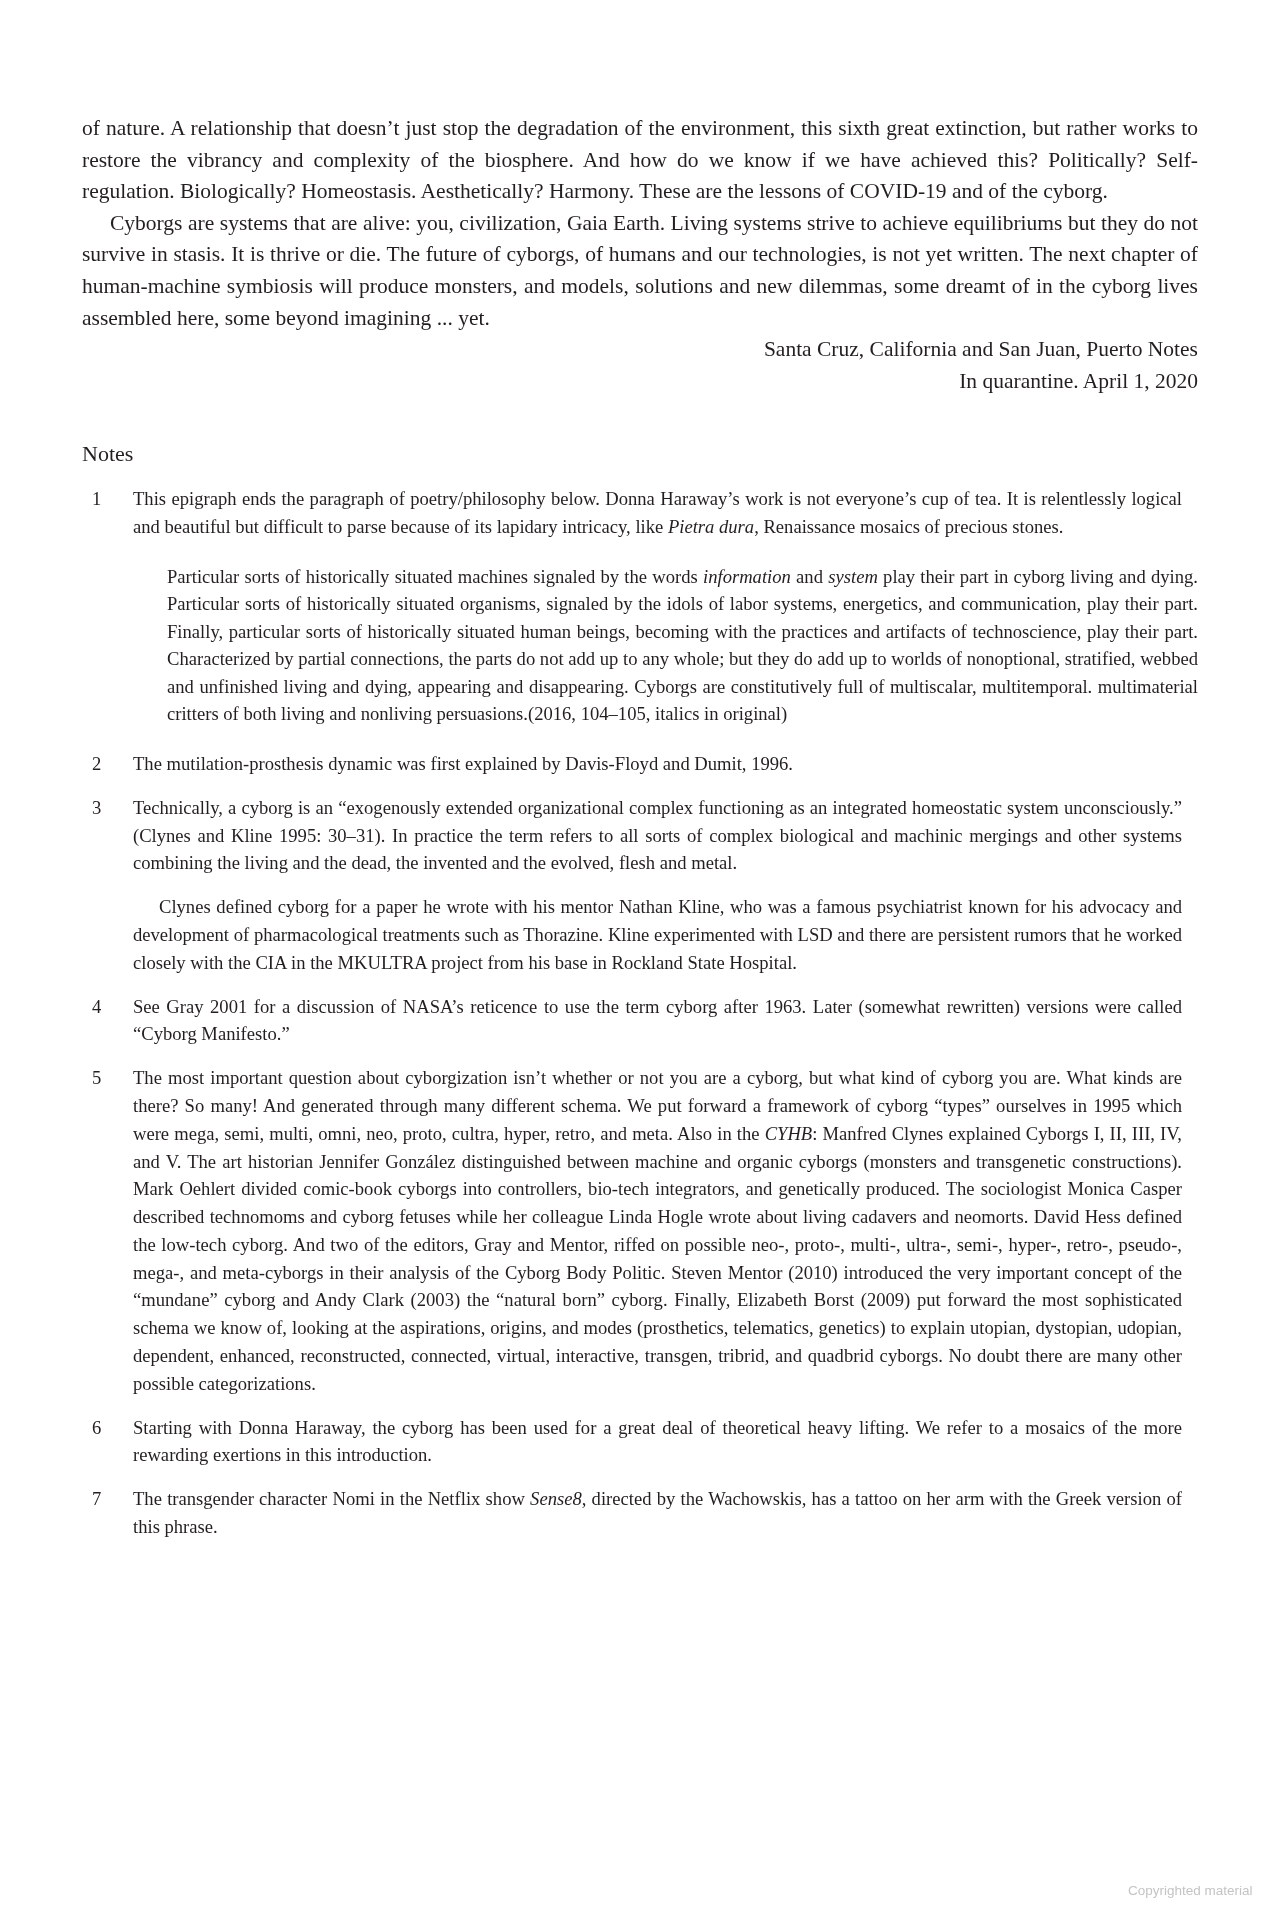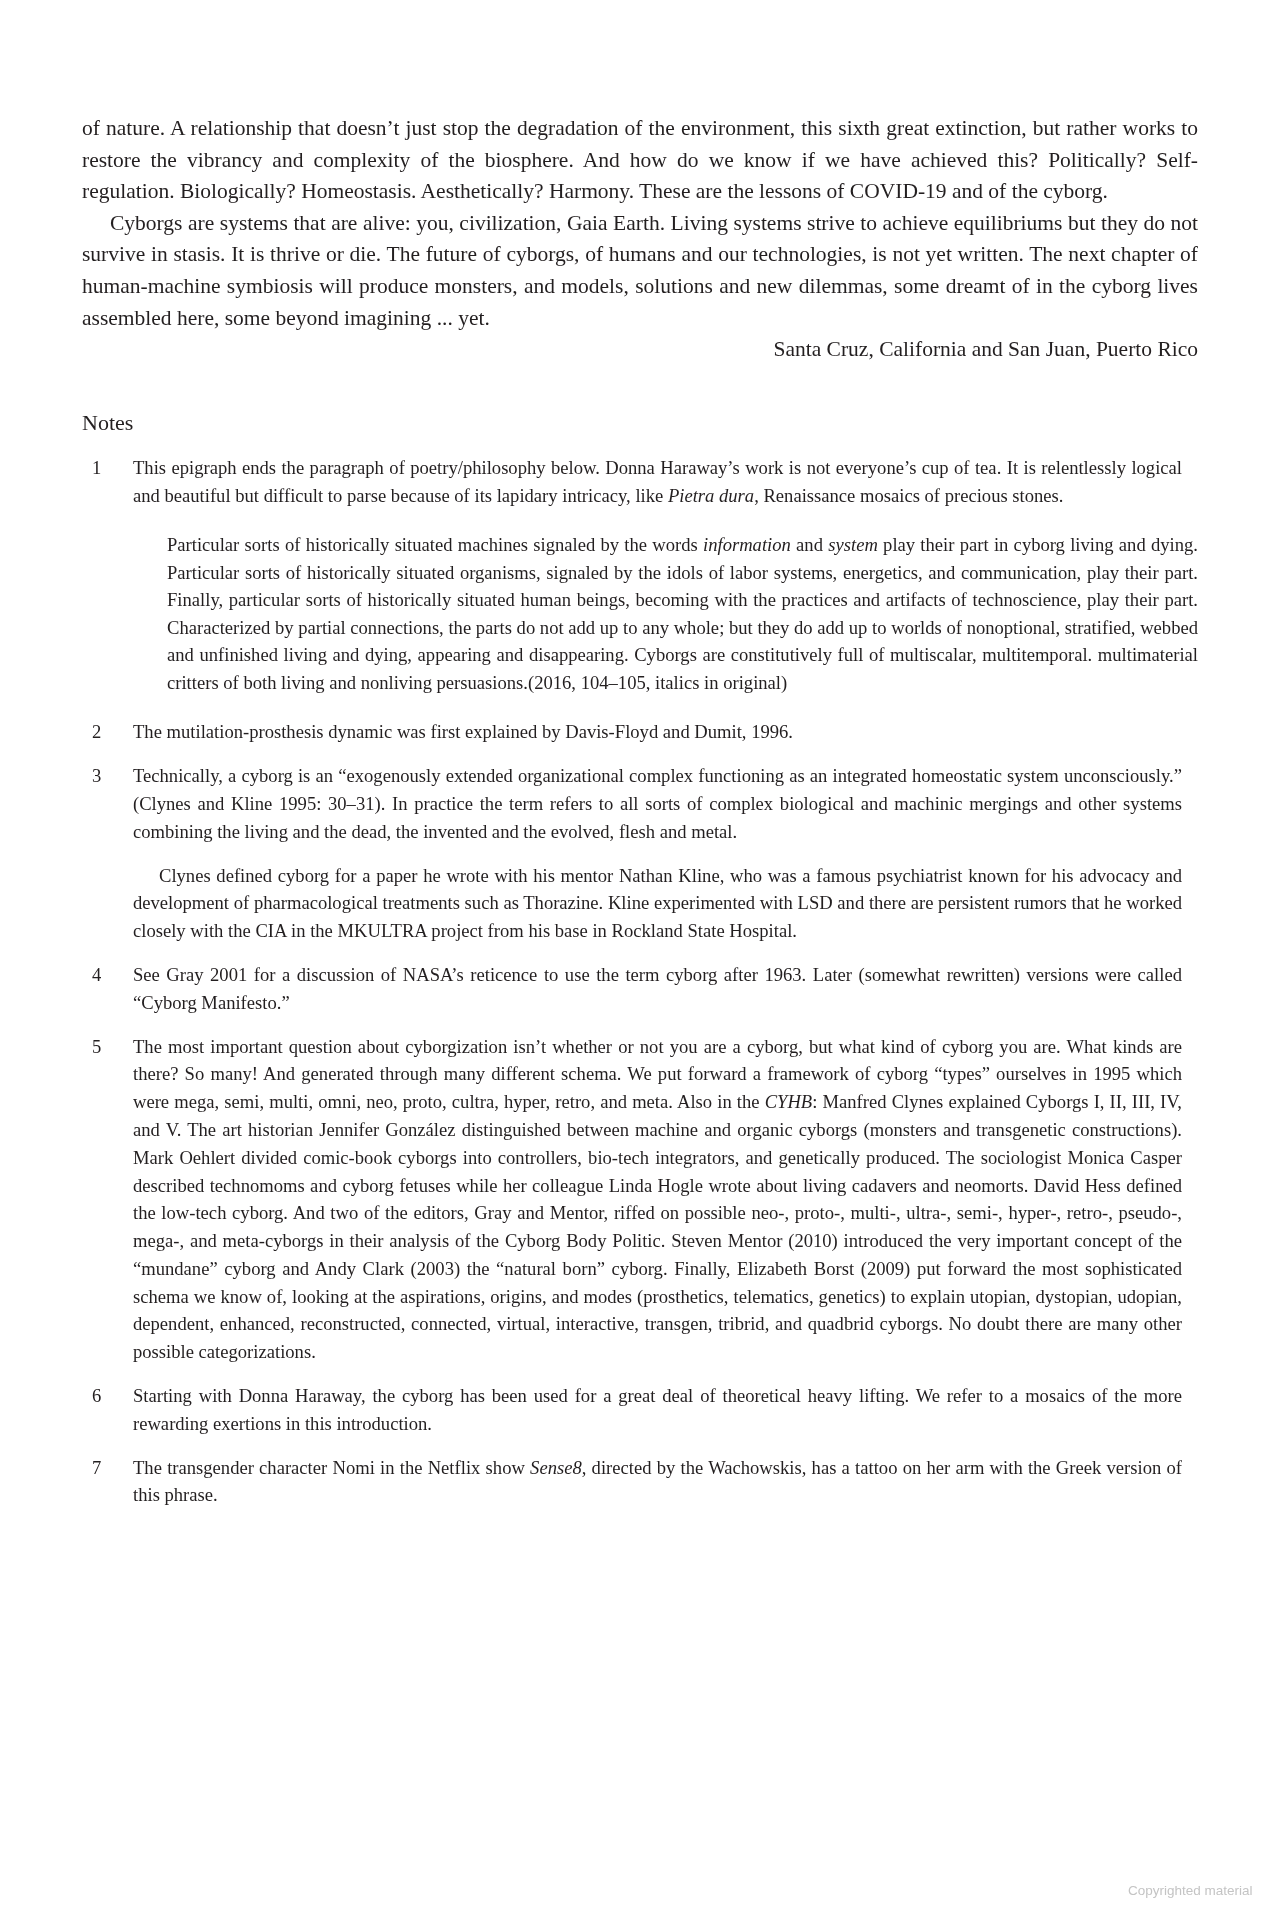--- a/index.html
+++ b/index.html
@@ -89,21 +89,22 @@
 <body>
 
 <div class="page">
 
   <div>
     <p class="main-para"><span>of nature. A relationship that doesn’t just stop the degradation of the environment, this sixth great extinction, but rather works to restore the vibrancy and complexity of the biosphere. And how do we know if we have achieved this? Politically? Self-regulation. Biologically? Homeostasis. Aesthetically? Harmony. These are the lessons of COVID-19 and of the cyborg.</span></p>
     <p class="main-para indent"><span>Cyborgs are systems that are alive: you, civilization, Gaia Earth. Living systems strive to achieve equilibriums but they do not survive in stasis. It is thrive or die. The future of cyborgs, of humans and our technologies, is not yet written. The next chapter of human-machine symbiosis will produce monsters, and models, solutions and new dilemmas, some dreamt of in the cyborg lives assembled here, some beyond imagining ... yet.</span></p>
   </div>
 
   <div>
-    <p class="signature">Santa Cruz, California and San Juan, Puerto Rico</p>
+    <p class="signature">Santa Cruz, California and San Juan, Puerto Notes</p>
+    <p class="signature">In quarantine. April 1, 2020</p>
   </div>
 
   <h2 class="notes-heading">Notes</h2>
 
   <ol class="notes-list">
       <li class="note">
         <span class="note-num">1</span>
         <p class="note-para"><span>This epigraph ends the paragraph of poetry/philosophy below. Donna Haraway’s work is not everyone’s cup of tea. It is relentlessly logical and beautiful but difficult to parse because of its lapidary intricacy, like </span><span class="it">Pietra dura</span><span>, Renaissance mosaics of precious stones.</span></p>
         <blockquote class="note-quote"><span>Particular sorts of historically situated machines signaled by the words </span><span class="it">information</span><span> and </span><span class="it">system</span><span> play their part in cyborg living and dying. Particular sorts of historically situated organisms, signaled by the idols of labor systems, energetics, and communication, play their part. Finally, particular sorts of historically situated human beings, becoming with the practices and artifacts of technoscience, play their part. Characterized by partial connections, the parts do not add up to any whole; but they do add up to worlds of nonoptional, stratified, webbed and unfinished living and dying, appearing and disappearing. Cyborgs are constitutively full of multiscalar, multitemporal. multimaterial critters of both living and nonliving persuasions.(2016, 104–105, italics in original)</span></blockquote>
       </li>

